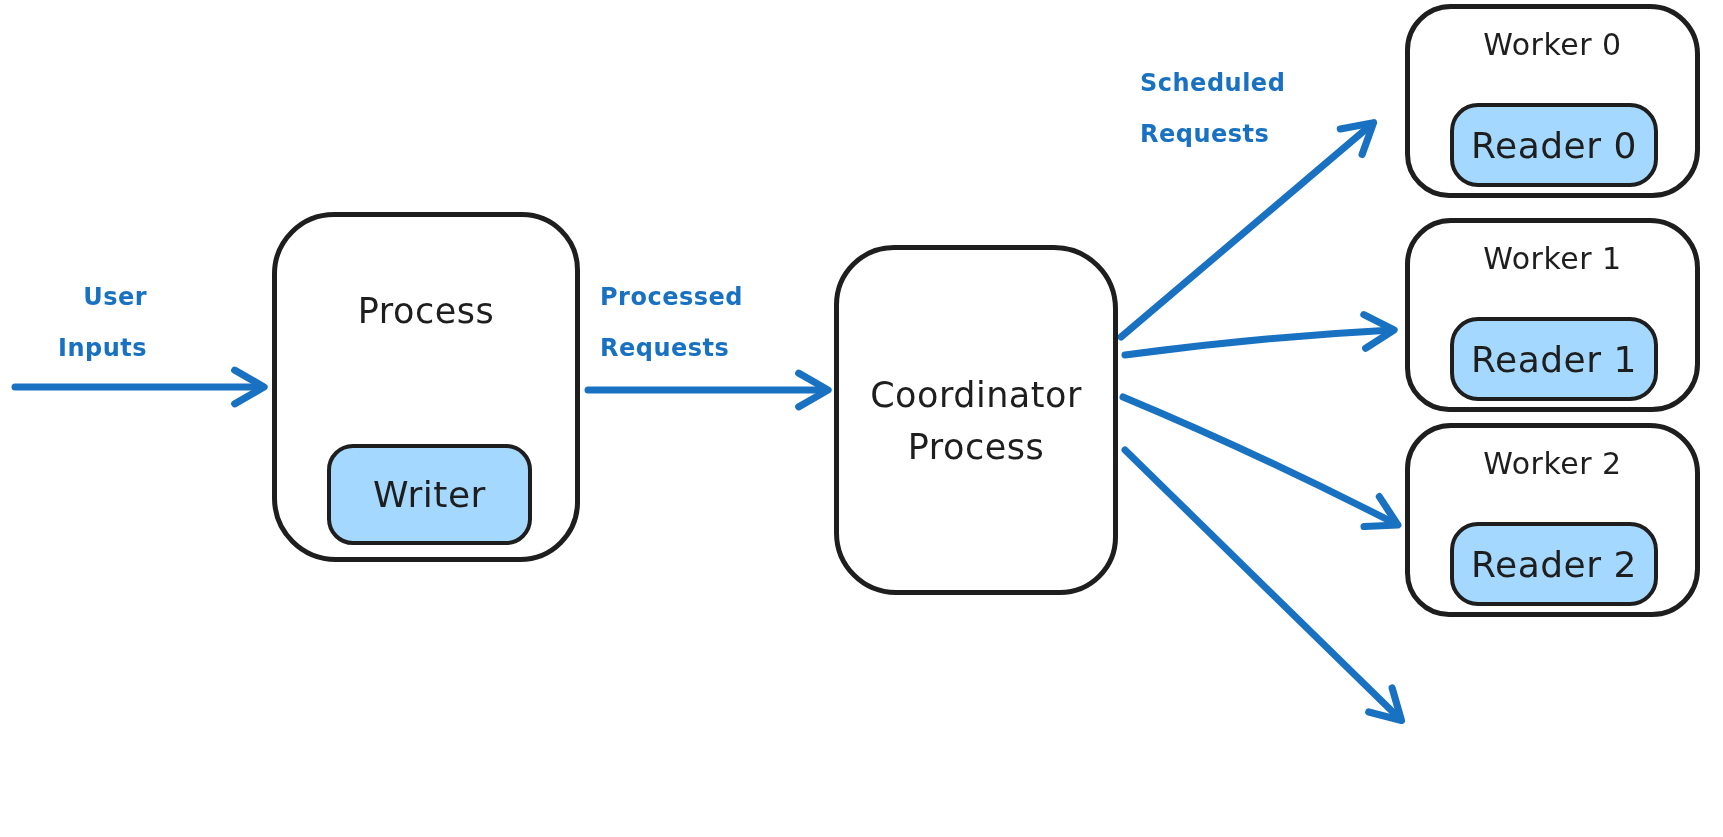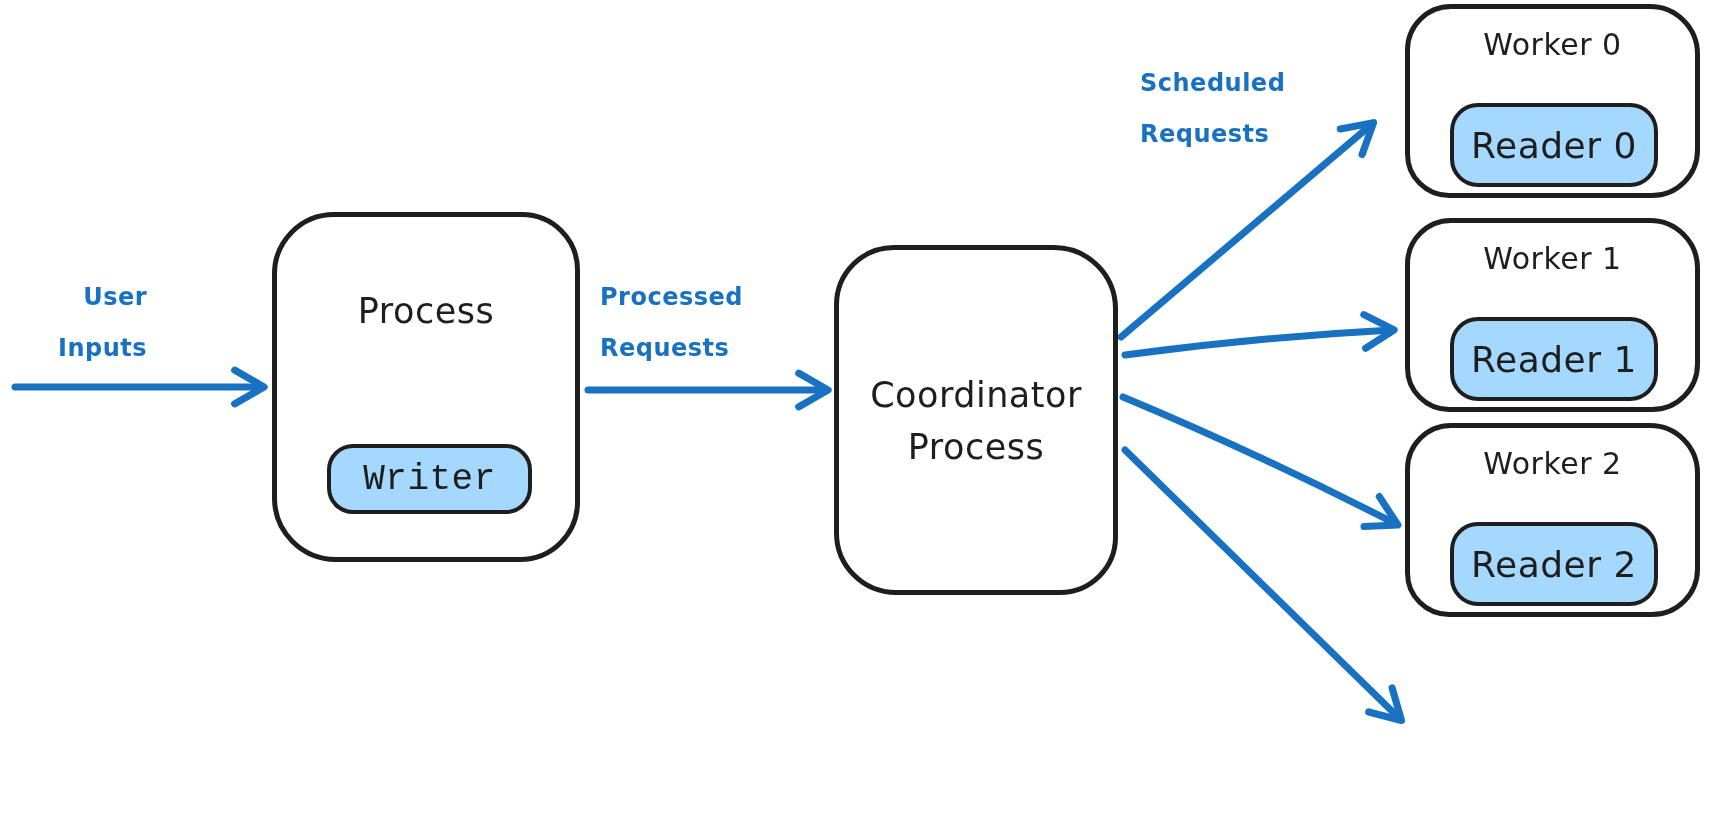--- a/index.html
+++ b/index.html
@@ -49,21 +49,21 @@
     position:absolute;left:0;top:16px;width:100%;text-align:center;
     font-size:30px;line-height:40px;letter-spacing:0.5px;white-space:nowrap;
   }
 
   .subnode{
     position:absolute;background:var(--node-fill-blue,#a5d8ff);
     border:4px solid var(--stroke-dark,#1e1e1e);
     display:flex;align-items:center;justify-content:center;
     font-size:36px;letter-spacing:0.5px;white-space:nowrap;
   }
-  .writer{left:50px;top:227px;width:205px;height:70px;border-radius:26px;font-family:Liberation Mono, monospace;}
+  .writer{left:50px;top:227px;width:205px;height:101px;border-radius:26px;}
   .reader{left:40px;top:94px;width:208px;height:84px;border-radius:28px;}
 </style>
 </head>
 <body>
 
 <div class="canvas">
 
   <svg class="arrows" viewBox="0 0 1723 837">
     <defs>
       <marker id="ah" viewBox="0 0 10 10" refX="8" refY="5" markerWidth="6" markerHeight="6" orient="auto-start-reverse">

